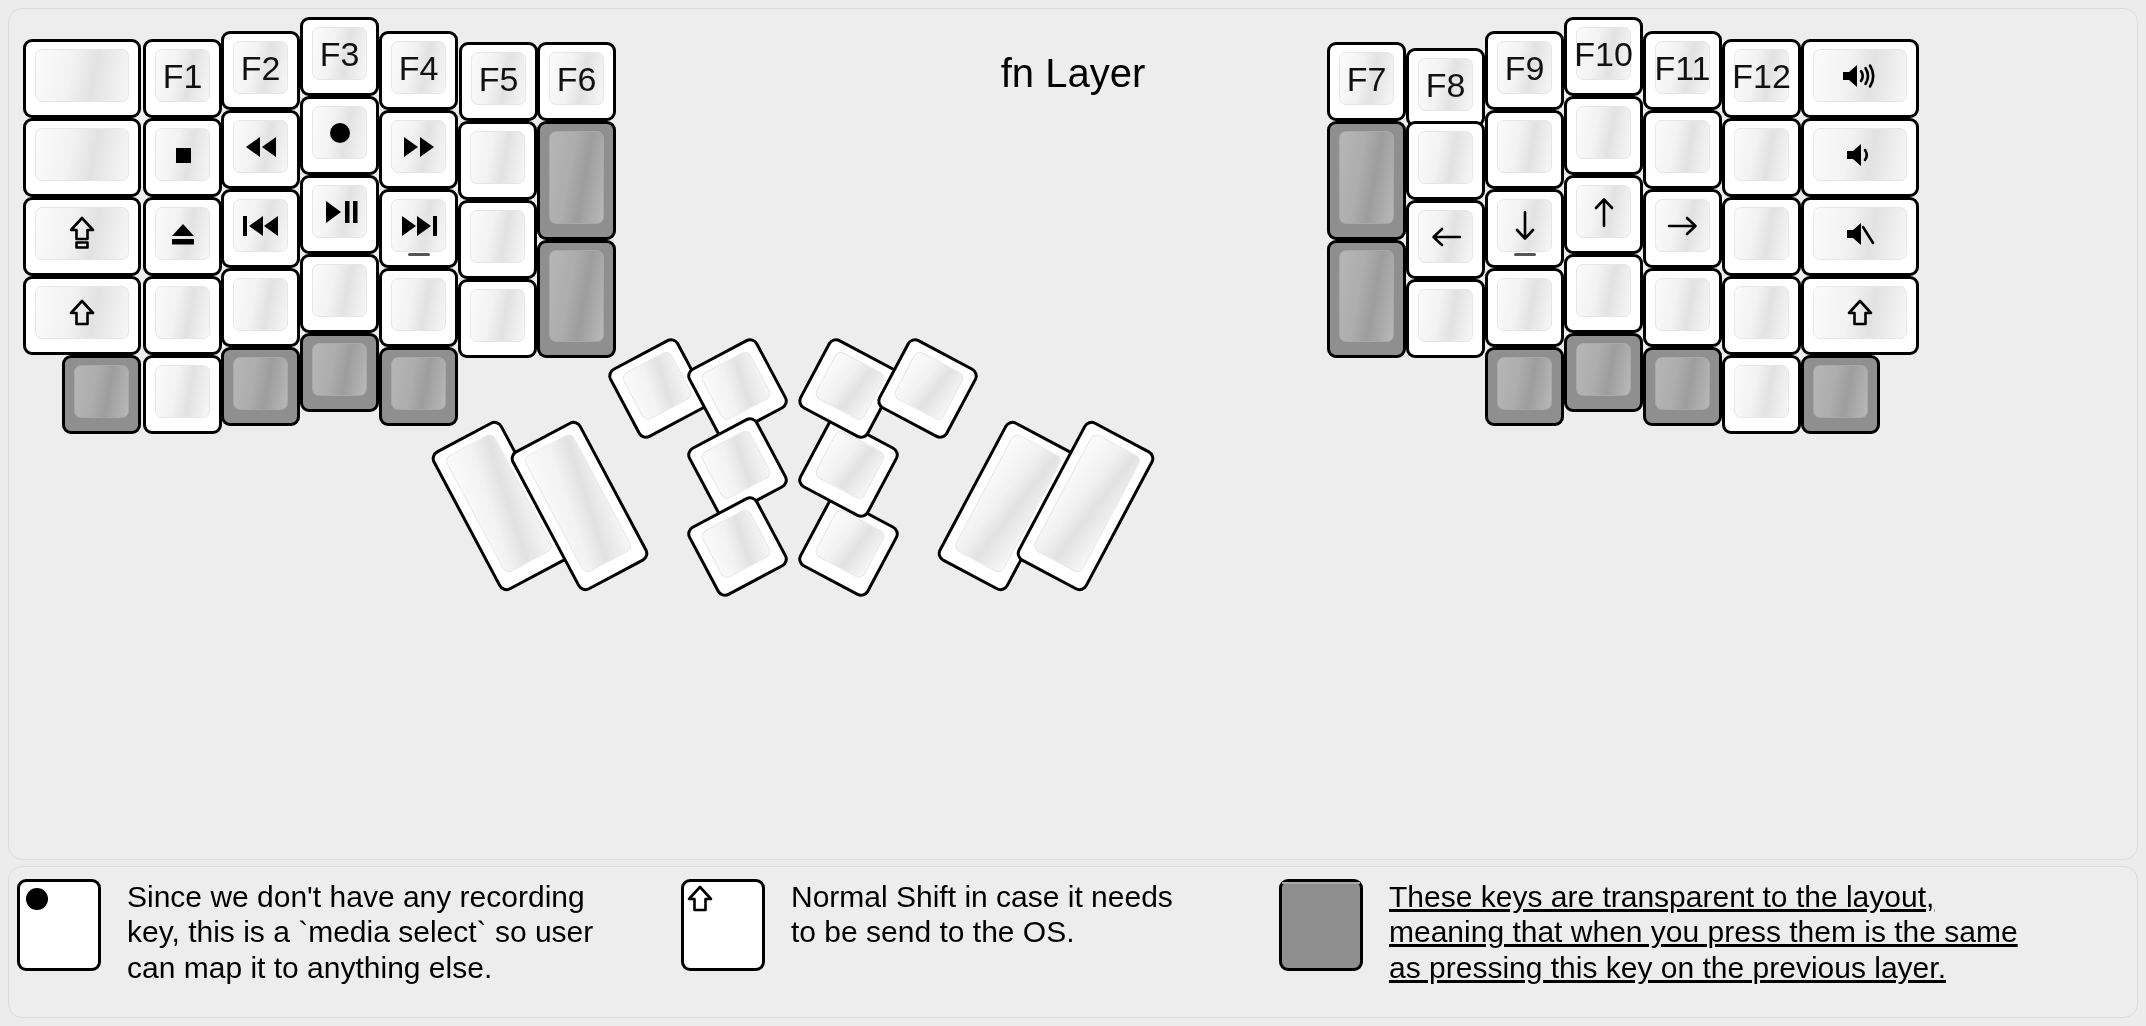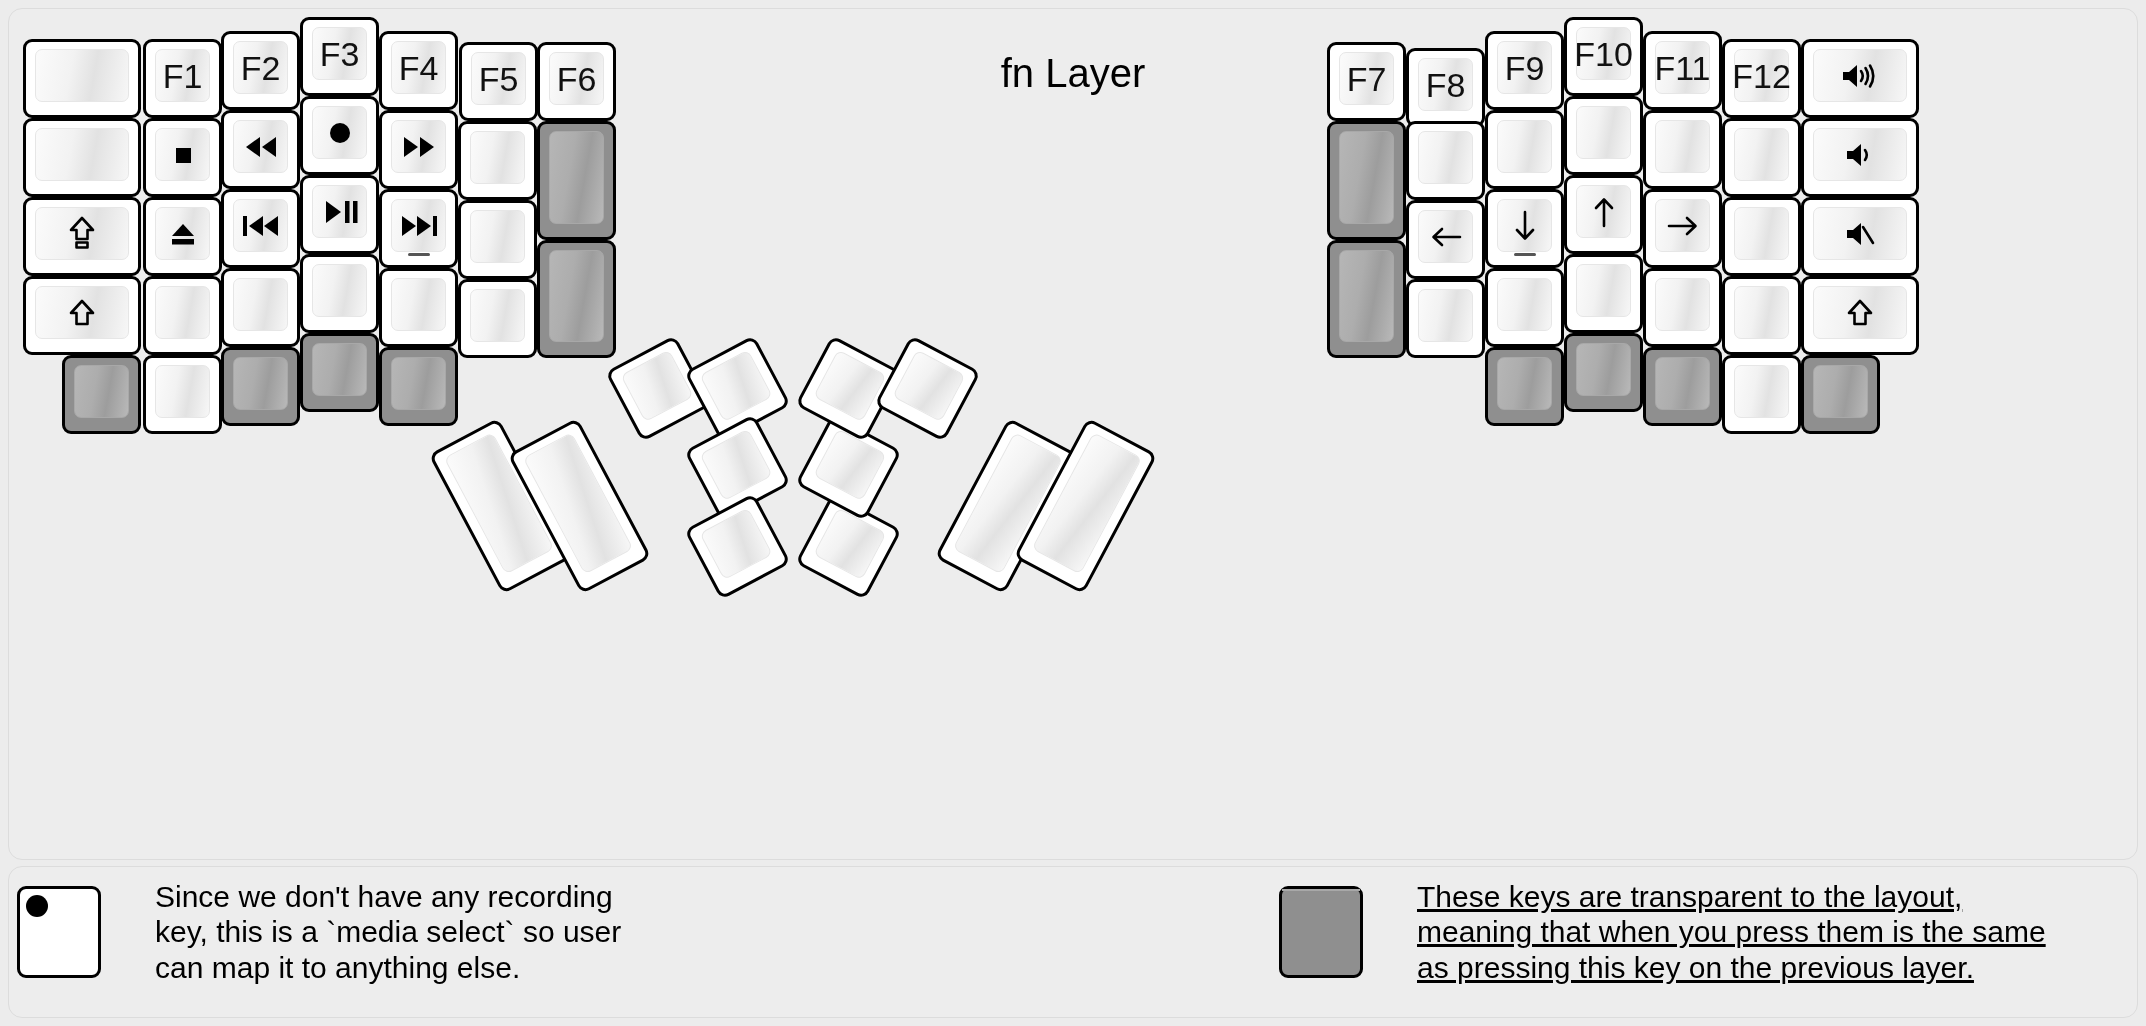--- a/index.html
+++ b/index.html
@@ -54,21 +54,21 @@
     bottom:9px;width:22px;height:3px;background:#555;border-radius:2px;
   }
 
   
   #title{
     position:absolute;left:0;top:0;width:100%;
     text-align:center;font-size:40px;color:#000;
   }
 
   
-  .legend-item{position:absolute;display:flex;align-items:center;gap:28px;}
+  .legend-item{position:absolute;display:flex;align-items:flex-start;}
   .legend-key{
     position:relative;width:84px;height:92px;
     border:3px solid #000;border-radius:9px;background:#fff;
     box-sizing:border-box;flex:0 0 auto;
   }
   .legend-key .cap{left:8px;right:8px;top:6px;bottom:11px;}
   .legend-key.trans{background:#8f8f8f;}
   .legend-key.trans .cap{
     background:linear-gradient(100deg,#b6b6b6 0%,#adadad 38%,#9d9d9d 62%,#b9b9b9 100%);
     border:1px solid #a8a8a8;
@@ -481,20 +481,33 @@
                 <circle cx="17" cy="17" r="11" fill="#000"></circle>
               </svg>
           </span>
         </div>
       </div>
       <div class="legend-text">Since we don't have any recording
 key, this is a `media select` so user
 can map it to anything else.</div>
     </div>
 
+    <div class="legend-item" style="left:672px;top:12px;">
+      <div class="legend-key">
+        <div class="cap">
+          <span class="glyph">
+            <svg width="32" height="34" viewBox="0 0 32 34">
+              <path d="M16 5 L27 17 L21.5 17 L21.5 28 L10.5 28 L10.5 17 L5 17 Z" fill="none" stroke="#000" stroke-width="2.6" stroke-linejoin="round"></path>
+            </svg>
+          </span>
+        </div>
+      </div>
+      <div class="legend-text">Normal Shift in case it needs
+to be send to the OS.</div>
+    </div>
 
     <div class="legend-item" style="left:1270px;top:12px;text-decoration:underline;">
       <div class="legend-key trans">
         <div class="cap"></div>
       </div>
       <div class="legend-text">These keys are transparent to the layout,
 meaning that when you press them is the same
 as pressing this key on the previous layer.</div>
     </div>
 

